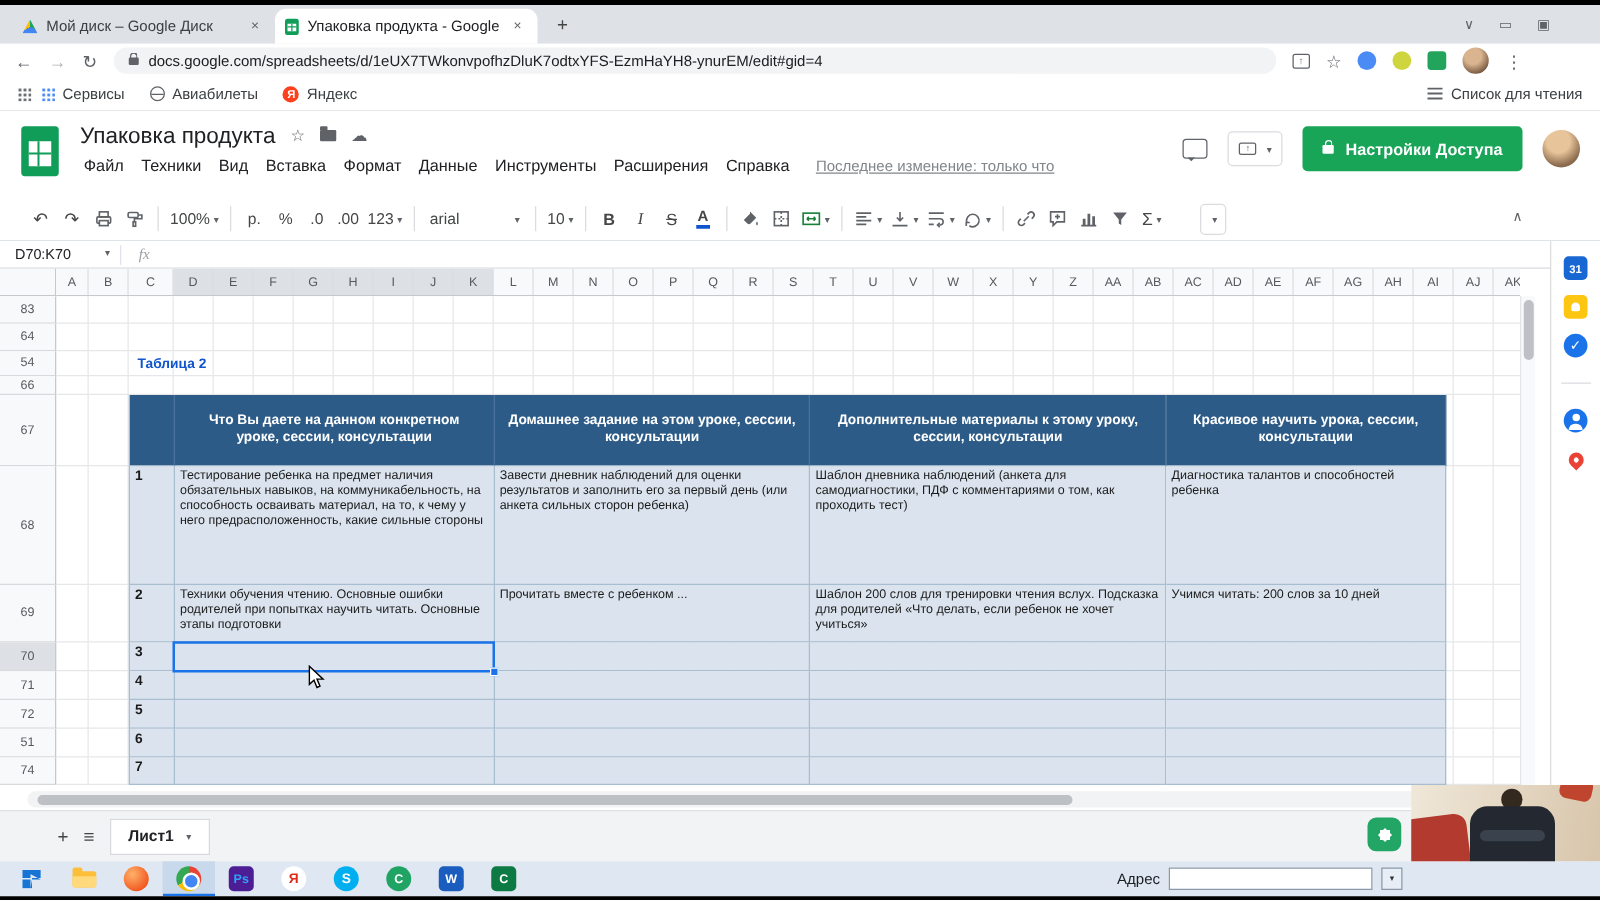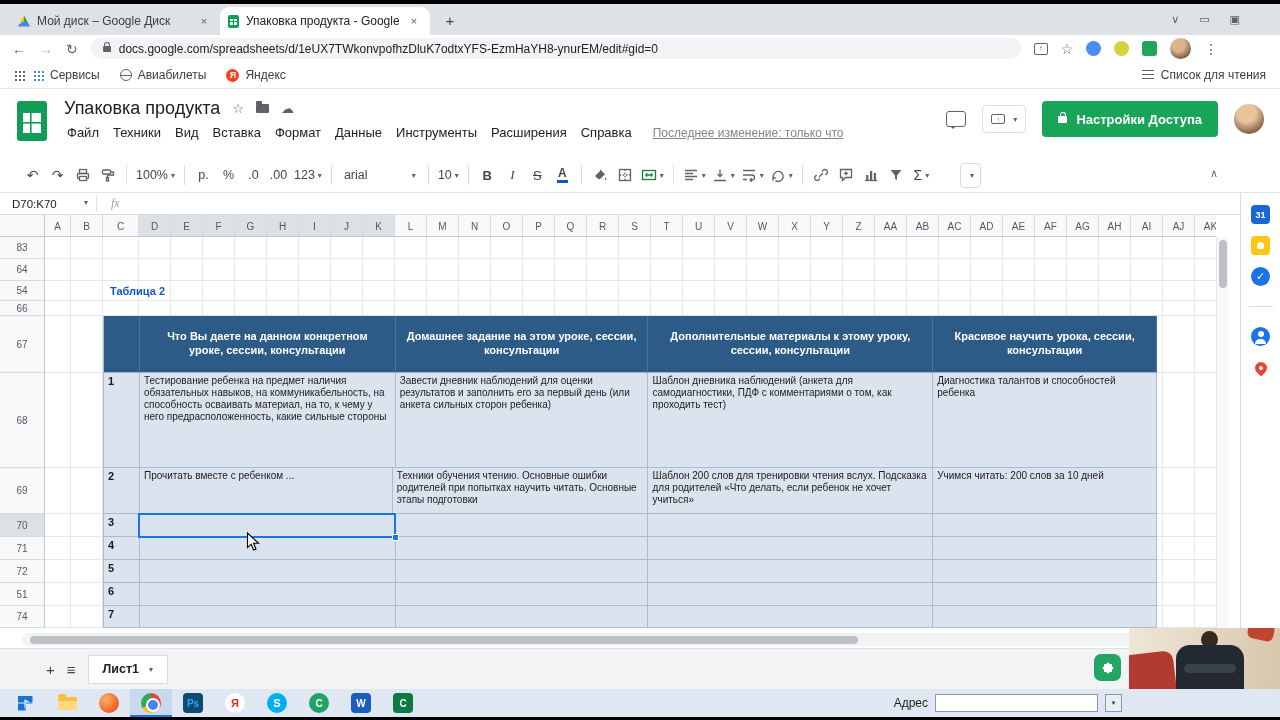--- a/index.html
+++ b/index.html
@@ -161,21 +161,21 @@
   .tb-slot{width:42px;height:28px;display:flex;align-items:center;justify-content:center}
   .tb-slot.active{background:#c9d9ec;box-shadow:inset 0 -2px 0 #1a73e8}
   .win-logo{width:15px;height:15px;background:#1574d4;clip-path:polygon(0 0,46% 0,46% 46%,0 46%,0 0,54% 0,100% 0,100% 46%,54% 46%,54% 100%,100% 100%,54% 100%,46% 100%,0 100%,0 54%,46% 54%,46% 100%,54% 54%,100% 54%)}
   .folder-ic{width:19px;height:13px;background:#fdbf3a;border-radius:2px;position:relative}
   .folder-ic::before{content:'';position:absolute;top:-3px;left:0;width:8px;height:4px;background:#fdbf3a;border-radius:2px 2px 0 0}
   .folder-ic::after{content:'';position:absolute;left:0;right:0;bottom:0;height:9px;background:#ffd97c;border-radius:0 0 2px 2px}
   .orange-ic{width:20px;height:20px;border-radius:50%;background:radial-gradient(circle at 35% 32%,#ffb26b,#f1571f 75%)}
   .chrome-ic{width:20px;height:20px;border-radius:50%;background:conic-gradient(#ea4335 0 33.3%,#fbbc05 0 66.6%,#34a853 0);position:relative}
   .chrome-ic::after{content:'';position:absolute;left:5px;top:5px;width:10px;height:10px;background:#4285f4;border:2px solid #fff;border-radius:50%}
   .letter-ic{width:20px;height:20px;display:flex;align-items:center;justify-content:center;font-size:10px;font-weight:bold;border-radius:4px;color:#fff}
-  .ps-ic{background:#0c4a6e;color:#2fa3f7}
+  .ps-ic{background:#4c1d95;color:#2fa3f7}
   .ya-ic{background:#fff;color:#e02b18;border-radius:50%;font-size:11px}
   .sk-ic{background:#00aff0;border-radius:50%;font-size:11px}
   .cam-ic{background:#1fa463;border-radius:50%}
   .w-ic{background:#1a5dbe}
   .gr-ic{background:#0e7a43}
   .tb-address{margin-left:auto;margin-right:158px;display:flex;align-items:center;gap:7px}
   .addr-label{font-size:12px;color:#1b1e22}
   .addr-input{width:163px;height:18px;background:#fff;border:1px solid #8a98a8}
   .addr-btn{width:17px;height:18px;background:#e8eef6;border:1px solid #8a98a8;display:flex;align-items:center;justify-content:center;font-size:7px;color:#333}
 
@@ -206,21 +206,21 @@
       <span>▣</span>
     </div>
   </div>
 
   <div class="navbar">
     <span class="nav-ic">←</span>
     <span class="nav-ic dim">→</span>
     <span class="nav-ic">↻</span>
     <div class="pill">
       <span class="lock"></span>
-      <span class="url">docs.google.com/spreadsheets/d/1eUX7TWkonvpofhzDluK7odtxYFS-EzmHaYH8-ynurEM/edit#gid=0</span>
+      <span class="url">docs.google.com/spreadsheets/d/1eUX7TWkonvpofhzDluK7odtxYFS-EzmHaYH8-ynurEM/edit#gid=4</span>
     </div>
     <span class="share-box">↑</span>
     <span class="nav-ic">☆</span>
     <span class="ext-dot ext-blue"></span>
     <span class="ext-dot ext-yellow"></span>
     <span class="ext-dot ext-green"></span>
     <span class="avatar-sm"></span>
     <span class="nav-ic">⋮</span>
   </div>
 
@@ -958,22 +958,22 @@
     <div id="tbody">
         <div class="tr" style="height: 95px;">
           <div class="td num" style="width: 36px;">1</div>
           <div class="td" style="width: 256px;">Тестирование ребенка на предмет наличия обязательных навыков, на коммуникабельность, на способность осваивать материал, на то, к чему у него предрасположенность, какие сильные стороны</div>
           <div class="td" style="width: 253px;">Завести дневник наблюдений для оценки результатов и заполнить его за первый день (или анкета сильных сторон ребенка)</div>
           <div class="td" style="width: 285px;">Шаблон дневника наблюдений (анкета для самодиагностики, ПДФ с комментариями о том, как проходить тест)</div>
           <div class="td" style="width: 224px;">Диагностика талантов и способностей ребенка</div>
         </div>
         <div class="tr" style="height: 46px;">
           <div class="td num" style="width: 36px;">2</div>
+          <div class="td" style="width: 256px;">Техники обучения чтению. Основные ошибки родителей при попытках научить читать. Основные этапы подготовки</div>
           <div class="td" style="width: 253px;">Прочитать вместе с ребенком ...</div>
-          <div class="td" style="width: 256px;">Техники обучения чтению. Основные ошибки родителей при попытках научить читать. Основные этапы подготовки</div>
           <div class="td" style="width: 285px;">Шаблон 200 слов для тренировки чтения вслух. Подсказка для родителей «Что делать, если ребенок не хочет учиться»</div>
           <div class="td" style="width: 224px;">Учимся читать: 200 слов за 10 дней</div>
         </div>
         <div class="tr" style="height: 23px;">
           <div class="td num" style="width: 36px;">3</div>
           <div class="td" style="width: 256px;"></div>
           <div class="td" style="width: 253px;"></div>
           <div class="td" style="width: 285px;"></div>
           <div class="td" style="width: 224px;"></div>
         </div>

